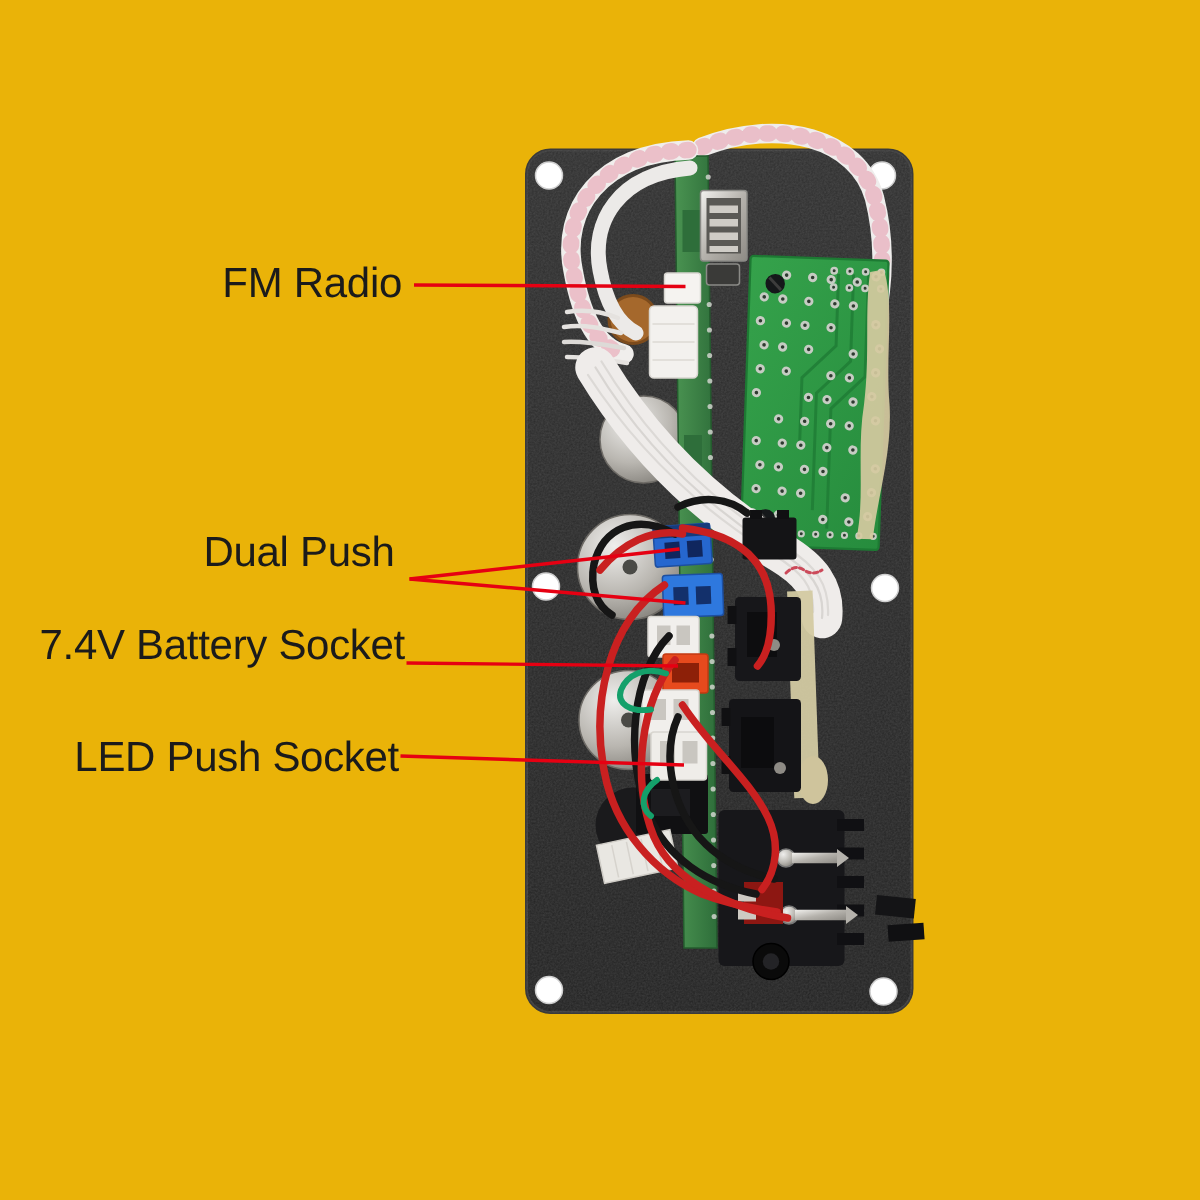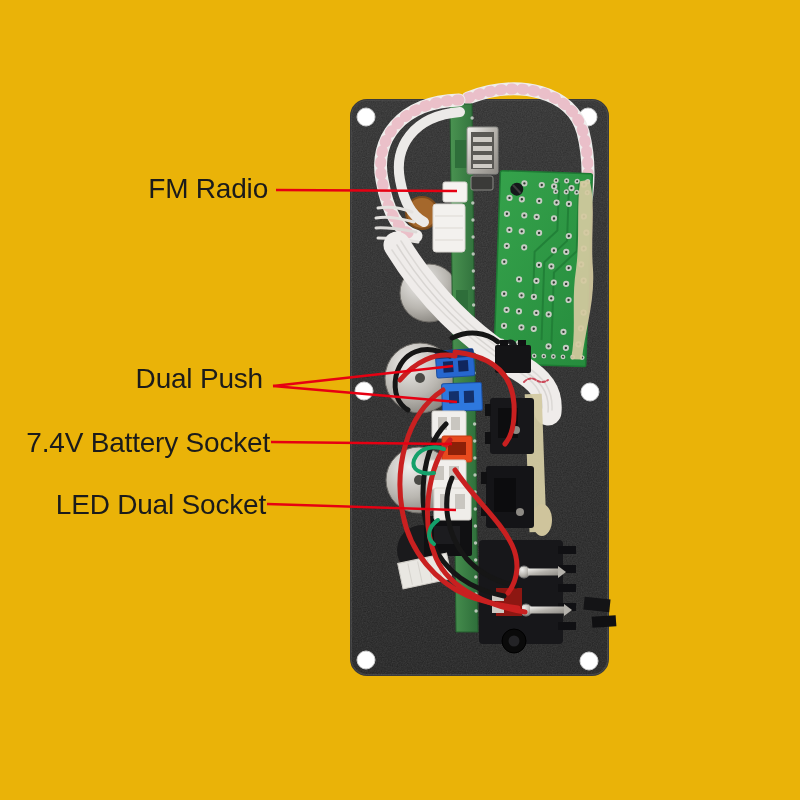--- a/index.html
+++ b/index.html
@@ -417,22 +417,22 @@
     <line x1="273" y1="386" x2="453" y2="366" stroke="#e60012"></line>
     <line x1="273" y1="386" x2="457" y2="402" stroke="#e60012"></line>
     <line x1="271" y1="442" x2="452" y2="444" stroke="#e60012"></line>
     <line x1="267" y1="504" x2="456" y2="510" stroke="#e60012"></line>
   </g>
 </svg>
 
   <div class="callout" style="left:66px;top:174px;width:202px;">
     <span>FM Radio</span>
   </div>
-  <div class="callout" style="left:40px;top:364px;width:223px;">
+  <div class="callout" style="left:40px;top:353px;width:223px;">
     <span>Dual Push</span>
   </div>
-  <div class="callout" style="left:18px;top:428px;width:252px;">
+  <div class="callout" style="left:18px;top:415px;width:252px;">
     <span>7.4V Battery Socket</span>
   </div>
   <div class="callout" style="left:40px;top:490px;width:226px;">
-    <span>LED Dual Socket</span>
+    <span>LED Push Socket</span>
   </div>
 </div>
 
 </body></html>

